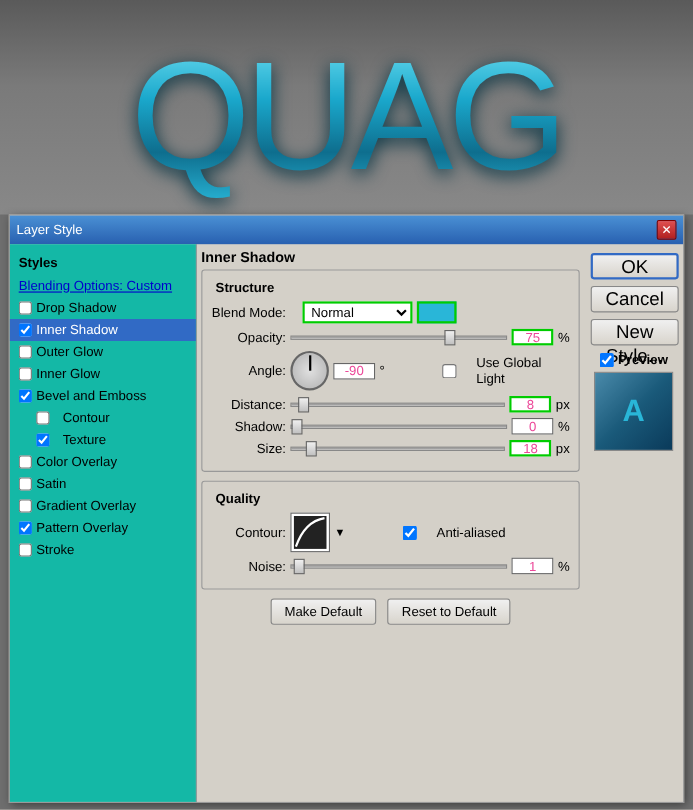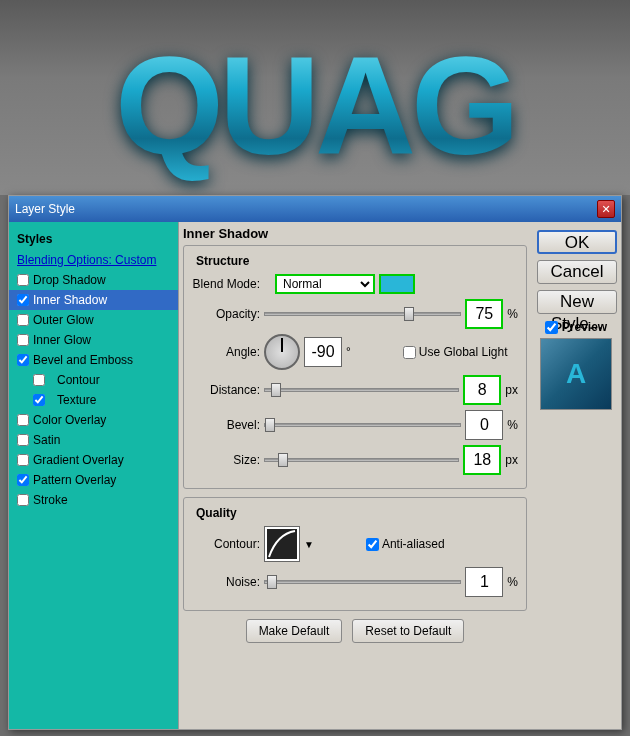--- a/index.html
+++ b/index.html
@@ -11,21 +11,21 @@
       height: 195px;
       background: linear-gradient(180deg, #5a5a5a 0%, #7a7a7a 40%, #888 100%);
       overflow: hidden;
       position: relative;
       display: flex;
       align-items: center;
       justify-content: center;
     }
     #banner-text {
       font-size: 140px;
-      font-weight: 700;
+      font-weight: 400;
       color: #29b6d8;
       text-shadow:
         0 0 20px #00e5ff,
         2px 2px 0 #0a7a9e,
         -2px -2px 4px #88eeff,
         0 4px 10px #006080,
         inset 0 0 30px #004060;
       letter-spacing: -5px;
       font-family: Impact, Arial Black, sans-serif;
       background: linear-gradient(180deg, #7de8f8 0%, #1aa8cc 40%, #0e6e8e 70%, #29b6d8 100%);
@@ -195,26 +195,26 @@
     .form-label {
       width: 68px;
       text-align: right;
       font-size: 12px;
       color: #000;
       flex-shrink: 0;
     }
 
     
     .input-field {
-      height: 30px;
+      height: 15px;
       border: 1px solid #666;
       background: white;
-      font-size: 16px;
+      font-size: 12px;
       padding: 0 3px;
-      color: #000000;
+      color: #ec4899;
     }
     .input-field.highlighted {
       border: 2px solid #00cc00;
       outline: none;
     }
     .input-number {
       width: 38px;
       text-align: center;
     }
     .input-blend {
@@ -344,21 +344,21 @@
       border-radius: 3px;
       cursor: pointer;
       font-size: 12px;
       color: #000;
     }
 
     
     .checkbox-label {
       display: flex;
       align-items: center;
-      gap: 3px;
+      gap: 18px;
       font-size: 12px;
       padding-left: 48px;
     }
 
     
     .unit-label {
       font-size: 12px;
       color: #000;
     }
 
@@ -506,21 +506,21 @@
           <div class="form-row">
             <span class="form-label">Distance:</span>
             <div class="slider-container">
               <input type="range" class="slider" min="0" max="250" value="8" style="">
             </div>
             <input type="text" class="input-field input-number highlighted" value="8" style="">
             <span class="unit-label">px</span>
           </div>
 
           <div class="form-row">
-            <span class="form-label">Bevel:</span>
+            <span class="form-label">Shadow:</span>
             <div class="slider-container">
               <input type="range" class="slider" min="0" max="100" value="0" style="">
             </div>
             <input type="text" class="input-field input-number" value="0" style="">
             <span class="unit-label pct">%</span>
           </div>
 
           <div class="form-row">
             <span class="form-label">Size:</span>
             <div class="slider-container">

